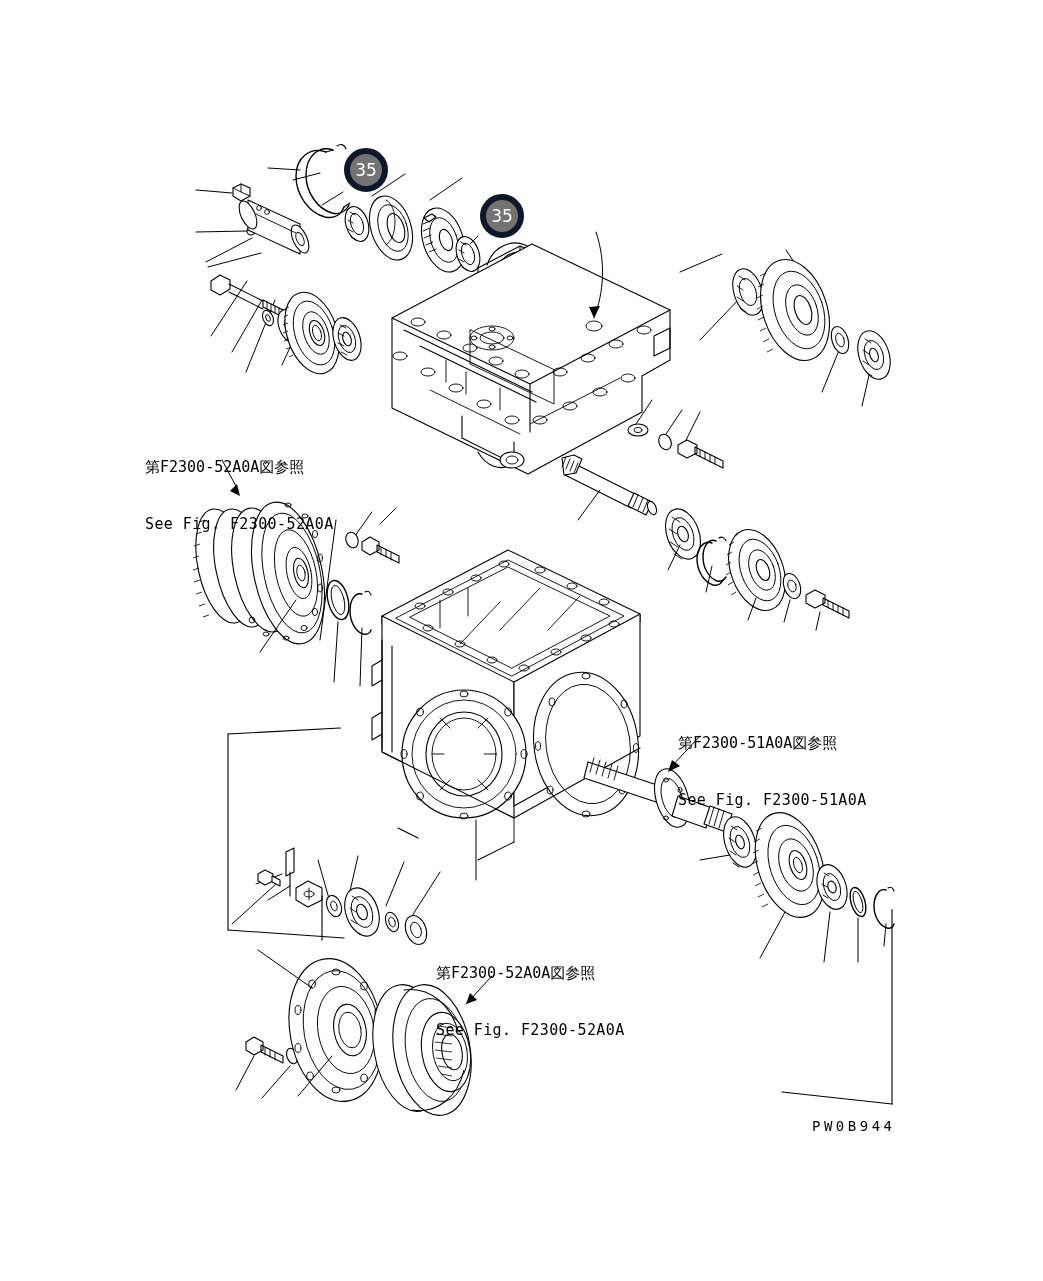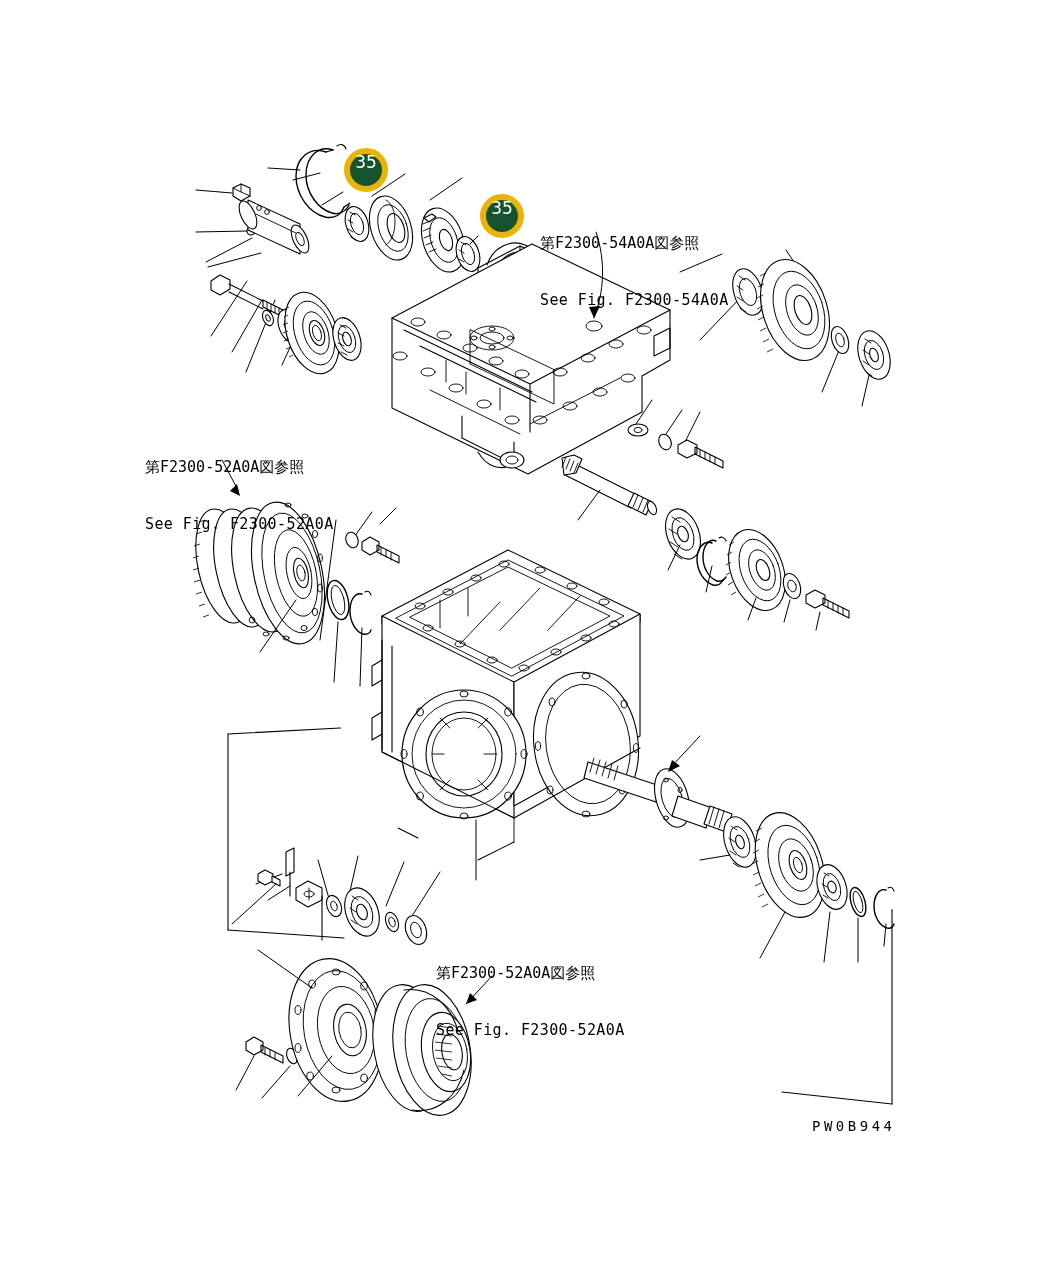--- a/index.html
+++ b/index.html
@@ -23,24 +23,24 @@
     line-height:19px;
     letter-spacing:0.4px;
     white-space:pre;
     color:#000;
   }
   .ref-label .jp{letter-spacing:0px;}
   .callout{
     position:absolute;
     width:44px;height:44px;
     border-radius:50%;
-    background:#14532d;
-    border:6px solid #eab308;
+    background:#737373;
+    border:6px solid #0f172a;
     box-sizing:border-box;
-    display:flex;align-items:flex-start;justify-content:center;
+    display:flex;align-items:center;justify-content:center;
     color:#ffffff;
     font-family:"DejaVu Sans","Liberation Sans",sans-serif;
     font-size:17px;
     font-weight:400;
     line-height:1;
   }
   .fig-code{
     position:absolute;
     font-family:"DejaVu Sans Mono","Liberation Mono",monospace;
     font-size:14px;
@@ -635,30 +635,30 @@
 
         <path class="ln" d="M404 990 c 26 -4 48 16 54 42"></path>
         <path class="ln" d="M412 1110 c 26 4 46 -14 52 -40"></path>
         <line class="lead" x1="492" y1="976" x2="466" y2="1004"></line>
         <path d="M466 1004 l4 -11 l7 7 z" fill="#000"></path>
       </g>
     </g>
 
   </svg>
 
-  <div class="ref-label" style="left:540px;top:196px;">
-    <div class="jp">第F2300-54A0A図参照</div>
-    <div>See Fig. F2300-54A0A</div>
-  </div>
 
   <div class="ref-label" style="left:145px;top:420px;">
     <div class="jp">第F2300-52A0A図参照</div>
     <div>See Fig. F2300-52A0A</div>
   </div>
 
+  <div class="ref-label" style="left:678px;top:696px;">
+    <div class="jp">第F2300-51A0A図参照</div>
+    <div>See Fig. F2300-51A0A</div>
+  </div>
 
   <div class="ref-label" style="left:436px;top:926px;">
     <div class="jp">第F2300-52A0A図参照</div>
     <div>See Fig. F2300-52A0A</div>
   </div>
 
   <div class="callout" style="left:344px;top:148px;">
     <span>35</span>
   </div>
   <div class="callout" style="left:480px;top:194px;">

